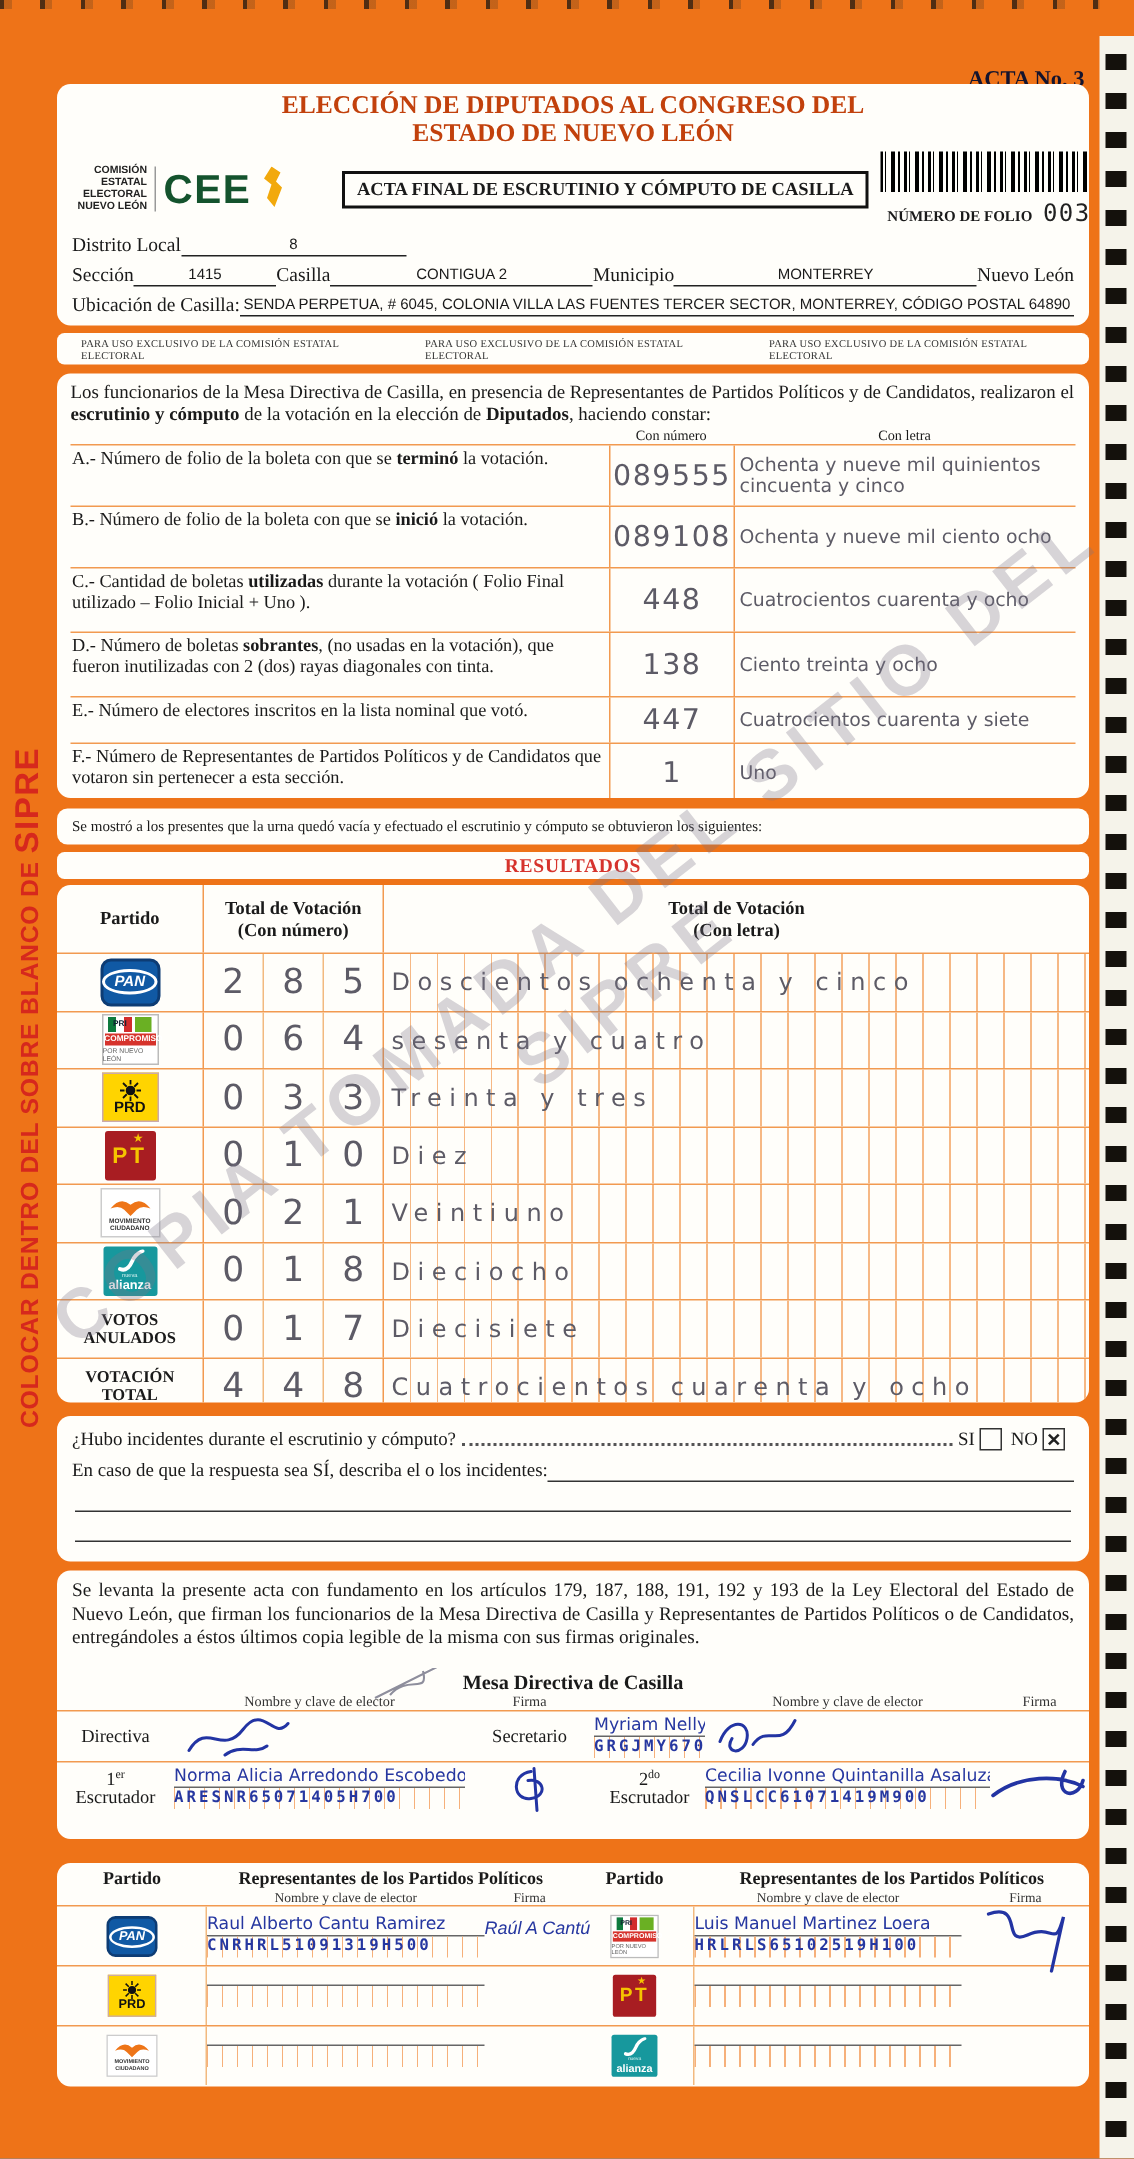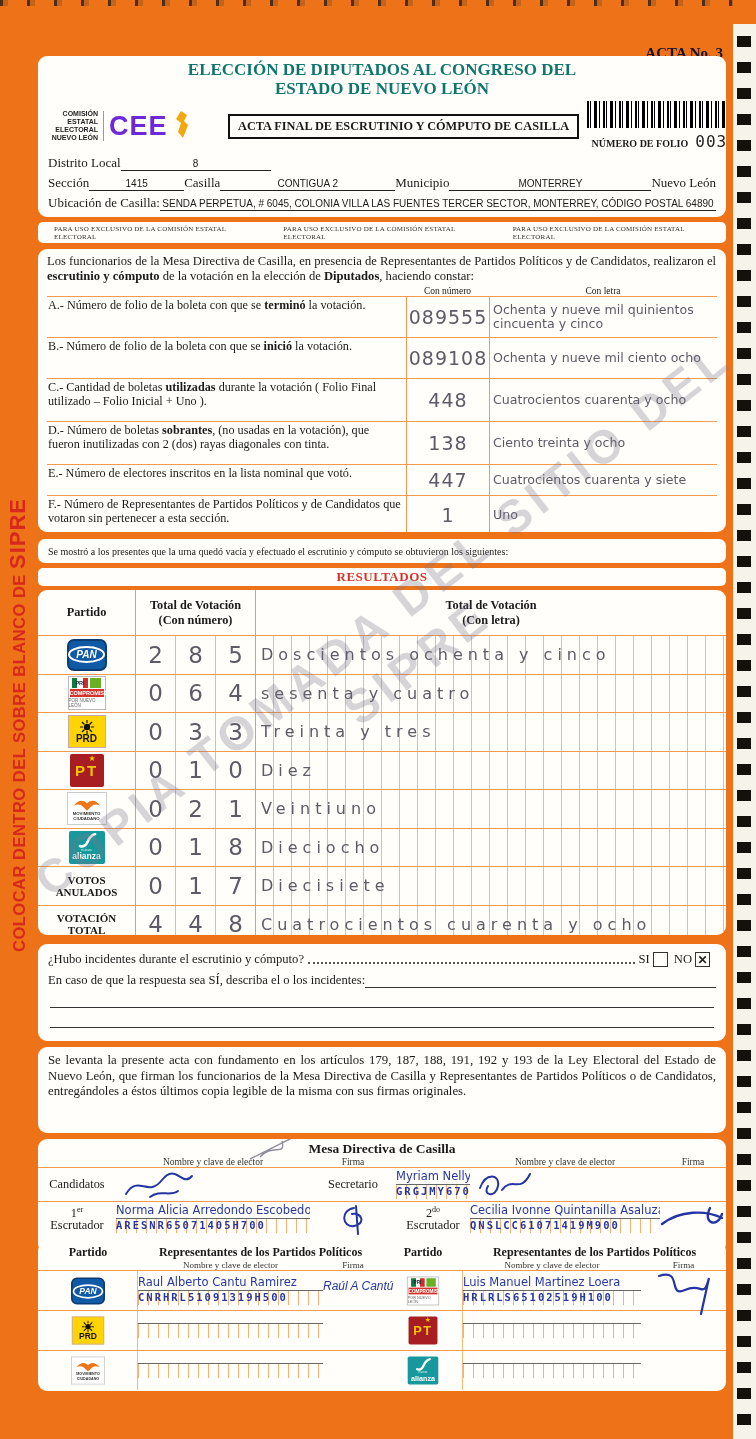--- a/index.html
+++ b/index.html
@@ -18,27 +18,27 @@
     font-size:47px;letter-spacing:6px;color:rgba(122,115,135,.30);pointer-events:none;z-index:9;}
   .side-label{position:absolute;top:952px;left:5px;transform:rotate(-90deg);transform-origin:0 0;
     white-space:nowrap;font-family:"Liberation Sans",sans-serif;font-weight:bold;
     color:#d6281d;font-size:16.5px;letter-spacing:.5px;}
   .side-label .big{font-size:22px;letter-spacing:1px;}
   
   .panel{position:absolute;left:38px;width:688px;background:#fffefa;border-radius:9px;
     box-sizing:border-box;overflow:hidden;}
   
   .p-header{top:56px;height:161px;padding:5px 10px 0 10px;}
-  .h-title{text-align:center;font-weight:bold;font-size:17px;line-height:1.1;color:#0f766e;}
+  .h-title{text-align:center;font-weight:bold;font-size:17px;line-height:1.1;color:#c2410c;}
   .h-mid{display:flex;align-items:center;margin-top:3px;}
   .cee{display:flex;align-items:center;gap:5px;width:172px;flex:none;}
   .cee-org{font-family:"Liberation Sans",sans-serif;font-weight:bold;font-size:7px;line-height:1.15;
     text-align:right;color:#222;white-space:pre-line;width:50px;}
   .cee-bar{width:1px;height:30px;background:#999;}
-  .cee-acro{font-family:"Liberation Sans",sans-serif;font-weight:800;font-size:27px;color:#6d28d9;letter-spacing:1px;}
+  .cee-acro{font-family:"Liberation Sans",sans-serif;font-weight:800;font-size:27px;color:#14532d;letter-spacing:1px;}
   .acta-box{border:2px solid #111;padding:3px 8px;font-weight:bold;font-size:12.3px;white-space:nowrap;
     margin:0 8px;flex:none;}
   .h-right{width:172px;flex:none;margin-left:auto;}
   .barcode{height:27px;width:168px;
     background:repeating-linear-gradient(90deg,#000 0 2px,transparent 2px 3px,#000 3px 4px,transparent 4px 7px,#000 7px 10px,transparent 10px 12px,#000 12px 13px,transparent 13px 16px);}
   .folio-row{display:flex;align-items:baseline;gap:7px;margin-top:4px;justify-content:flex-end;}
   .folio-label{font-weight:bold;font-size:10px;}
   .folio-value{font-family:"DejaVu Sans Mono",monospace;font-size:16px;letter-spacing:1px;color:#222;}
   .f-row{display:flex;align-items:flex-end;font-size:13px;margin-top:4px;}
   .fill{border-bottom:1px solid #222;text-align:center;font-family:"Liberation Sans",sans-serif;
@@ -116,21 +116,21 @@
   .box{width:13px;height:13px;border:1.5px solid #333;display:inline-flex;align-items:center;
     justify-content:center;font-size:12px;font-weight:bold;color:#222;margin:0 6px 0 3px;flex:none;
     font-family:"Liberation Sans",sans-serif;line-height:1;}
   .inc-line2{display:flex;align-items:flex-end;font-size:12.6px;margin-top:6px;}
   .fill-line{flex:1;border-bottom:1px solid #333;height:14px;}
   .blank-line{border-bottom:1px solid #333;height:19px;margin:0 2px;}
   
   .p-legal{top:1047px;height:86px;padding:6px 10px;}
   .legal{font-size:12.8px;line-height:1.22;text-align:justify;}
   
-  .p-mesa{top:1139px;height:114px;}
+  .p-mesa{top:1112px;height:114px;}
   .mesa-title{text-align:center;font-weight:bold;font-size:13.5px;padding-top:2px;position:relative;}
   .mesa-head{display:grid;grid-template-columns:78px 194px 86px 74px 190px 66px;font-size:9.5px;
     color:#333;text-align:center;}
   .mesa-row{display:grid;grid-template-columns:78px 194px 86px 74px 190px 66px;border-top:1px solid #f29a50;
     height:33px;}
   .role{display:flex;flex-direction:column;align-items:center;justify-content:center;font-size:12.3px;line-height:1.0;}
   .role sup{font-size:8px;}
   .namecell{display:flex;flex-direction:column;justify-content:center;}
   .hw-name{font-family:"DejaVu Sans",sans-serif;font-size:11.5px;color:#2637a0;border-bottom:1px solid #666;
     line-height:1.2;white-space:nowrap;overflow:hidden;}
@@ -494,21 +494,21 @@
       <div></div>
       <div>Nombre y clave de elector</div>
       <div>Firma</div>
       <div></div>
       <div>Nombre y clave de elector</div>
       <div>Firma</div>
     </div>
     <div class="mesa-row">
       <div class="role">
           <span><span></span><sup></sup></span>
-          <span>Candidatos</span>
+          <span>Directiva</span>
         </div>
       <div class="firmacell">
           <svg class="sig" style="left:6px;top:2px;" width="74" height="30" viewBox="0 0 74 30">
             <path d="M4,24 C16,4 26,28 40,10 S60,18 70,6 M28,27 C38,19 48,27 56,21" stroke="#2334a3" stroke-width="2" fill="none" stroke-linecap="round"></path>
           </svg>
         </div>
       <div class="role">
           <span><span></span><sup></sup></span>
           <span>Secretario</span>
         </div>

